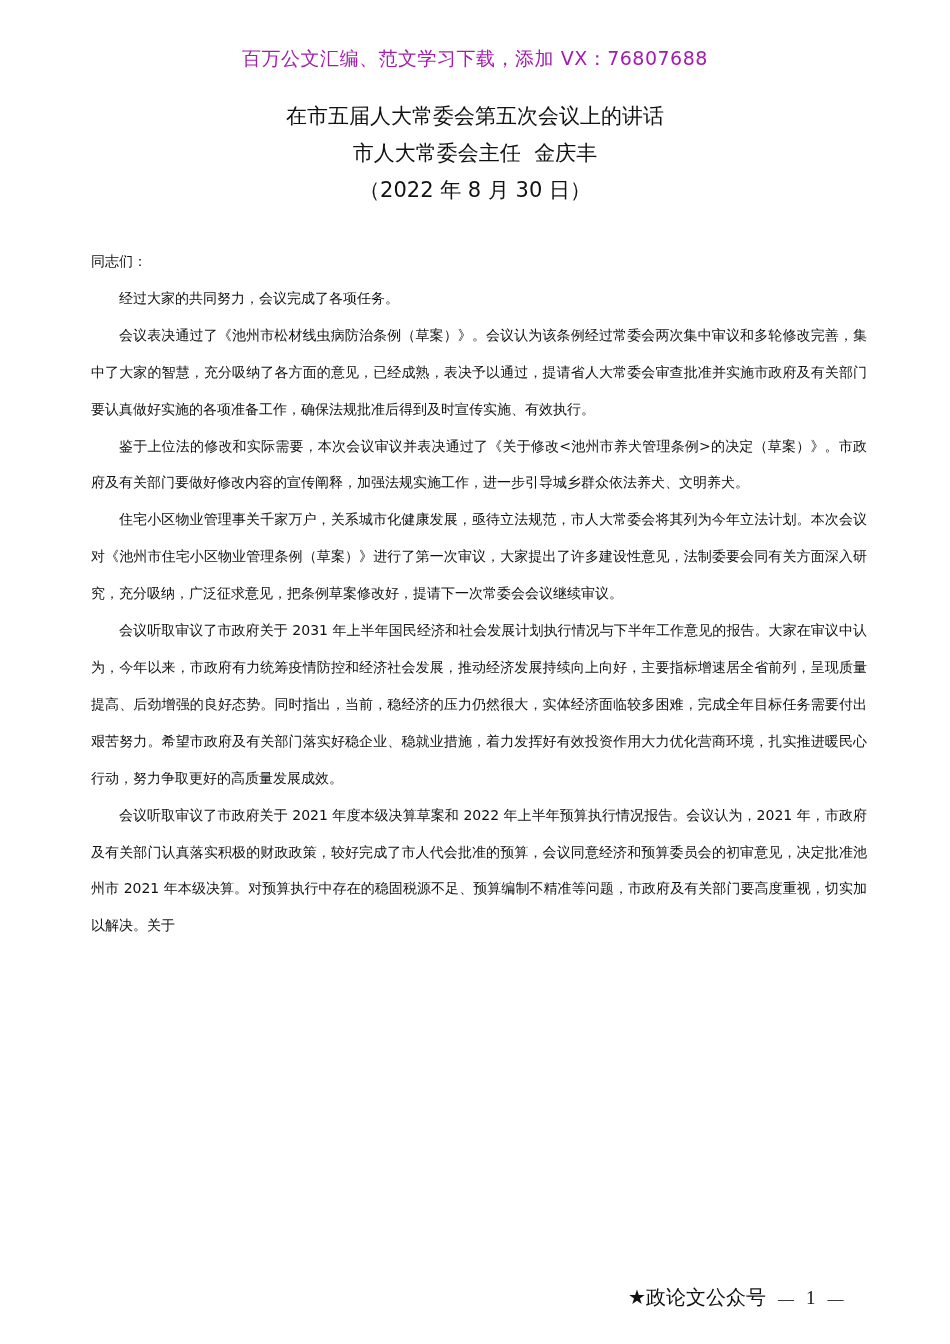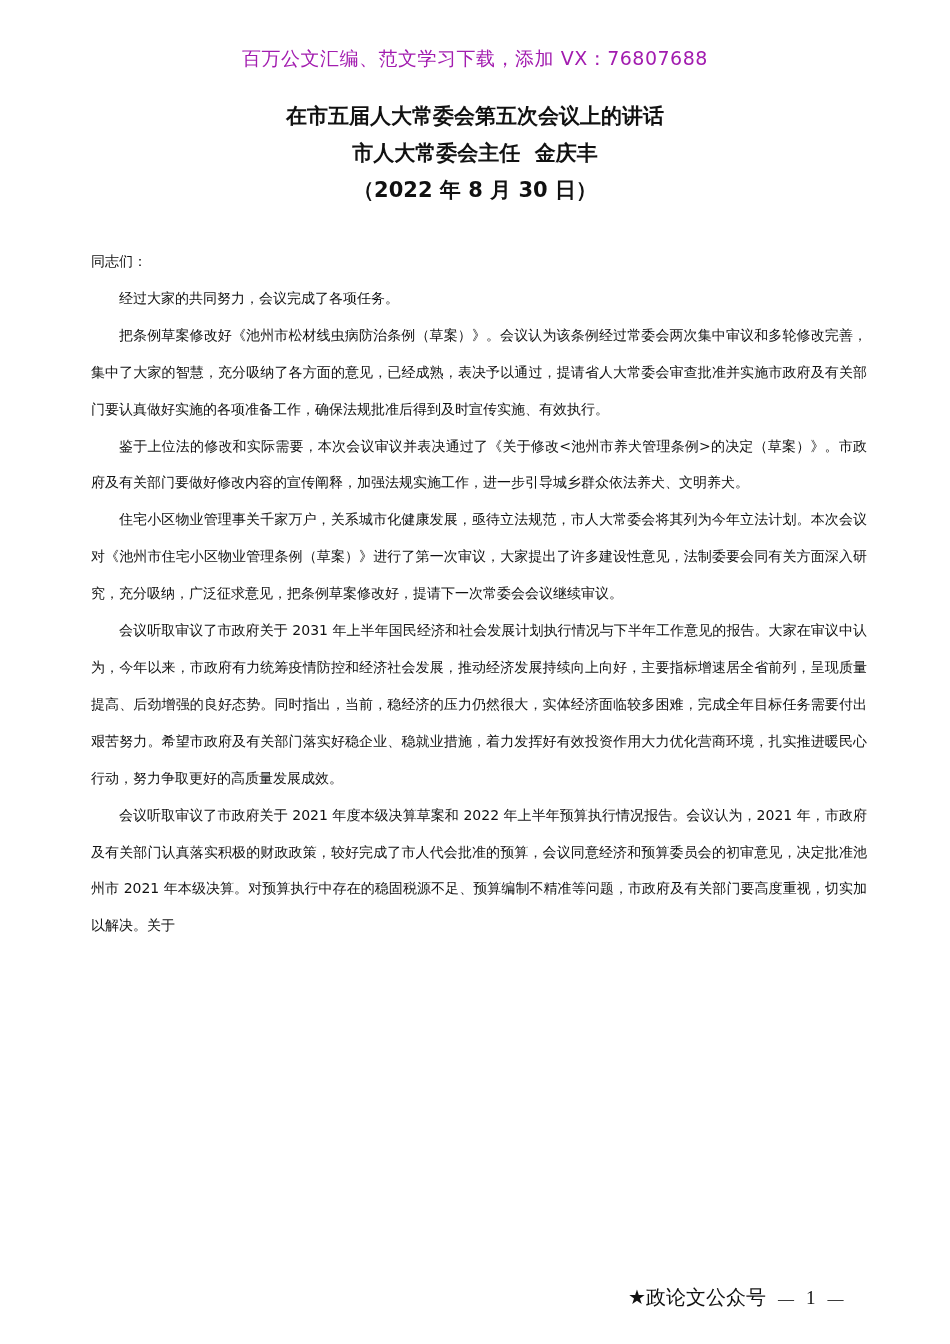--- a/index.html
+++ b/index.html
@@ -26,21 +26,20 @@
       letter-spacing: 0.5px;
     }
     .title-block {
       position: absolute;
       top: 98px;
       left: 0;
       width: 950px;
       text-align: center;
       font-size: 21px;
       line-height: 37px;
-      font-weight: bold;
     }
     .title-line { display: block; }
     .body-text {
       position: absolute;
       top: 243px;
       left: 91px;
       width: 776px;
       font-size: 14px;
       line-height: 36.9px;
       text-align: justify;
@@ -73,21 +72,21 @@
 
 <div class="title-block">
   <span class="title-line">在市五届人大常委会第五次会议上的讲话</span>
   <span class="title-line" style="white-space: pre;">市人大常委会主任  金庆丰</span>
   <span class="title-line">（2022 年 8 月 30 日）</span>
 </div>
 
 <div class="body-text">
   <p class="salutation">同志们：</p>
   <p class="para">经过大家的共同努力，会议完成了各项任务。</p>
-  <p class="para">把条例草案修改好《池州市松材线虫病防治条例（草案）》。会议认为该条例经过常委会两次集中审议和多轮修改完善，集中了大家的智慧，充分吸纳了各方面的意见，已经成熟，表决予以通过，提请省人大常委会审查批准并实施市政府及有关部门要认真做好实施的各项准备工作，确保法规批准后得到及时宣传实施、有效执行。</p>
+  <p class="para">会议表决通过了《池州市松材线虫病防治条例（草案）》。会议认为该条例经过常委会两次集中审议和多轮修改完善，集中了大家的智慧，充分吸纳了各方面的意见，已经成熟，表决予以通过，提请省人大常委会审查批准并实施市政府及有关部门要认真做好实施的各项准备工作，确保法规批准后得到及时宣传实施、有效执行。</p>
   <p class="para">鉴于上位法的修改和实际需要，本次会议审议并表决通过了《关于修改&lt;池州市养犬管理条例&gt;的决定（草案）》。市政府及有关部门要做好修改内容的宣传阐释，加强法规实施工作，进一步引导城乡群众依法养犬、文明养犬。</p>
   <p class="para">住宅小区物业管理事关千家万户，关系城市化健康发展，亟待立法规范，市人大常委会将其列为今年立法计划。本次会议对《池州市住宅小区物业管理条例（草案）》进行了第一次审议，大家提出了许多建设性意见，法制委要会同有关方面深入研究，充分吸纳，广泛征求意见，把条例草案修改好，提请下一次常委会会议继续审议。</p>
   <p class="para">会议听取审议了市政府关于 2031 年上半年国民经济和社会发展计划执行情况与下半年工作意见的报告。大家在审议中认为，今年以来，市政府有力统筹疫情防控和经济社会发展，推动经济发展持续向上向好，主要指标增速居全省前列，呈现质量提高、后劲增强的良好态势。同时指出，当前，稳经济的压力仍然很大，实体经济面临较多困难，完成全年目标任务需要付出艰苦努力。希望市政府及有关部门落实好稳企业、稳就业措施，着力发挥好有效投资作用大力优化营商环境，扎实推进暖民心行动，努力争取更好的高质量发展成效。</p>
   <p class="para">会议听取审议了市政府关于 2021 年度本级决算草案和 2022 年上半年预算执行情况报告。会议认为，2021 年，市政府及有关部门认真落实积极的财政政策，较好完成了市人代会批准的预算，会议同意经济和预算委员会的初审意见，决定批准池州市 2021 年本级决算。对预算执行中存在的稳固税源不足、预算编制不精准等问题，市政府及有关部门要高度重视，切实加以解决。关于</p>
 </div>
 
 <div class="footer">
   <span class="src">★政论文公众号</span>
   <span class="dash">—</span>
   <span class="pnum">1</span>

